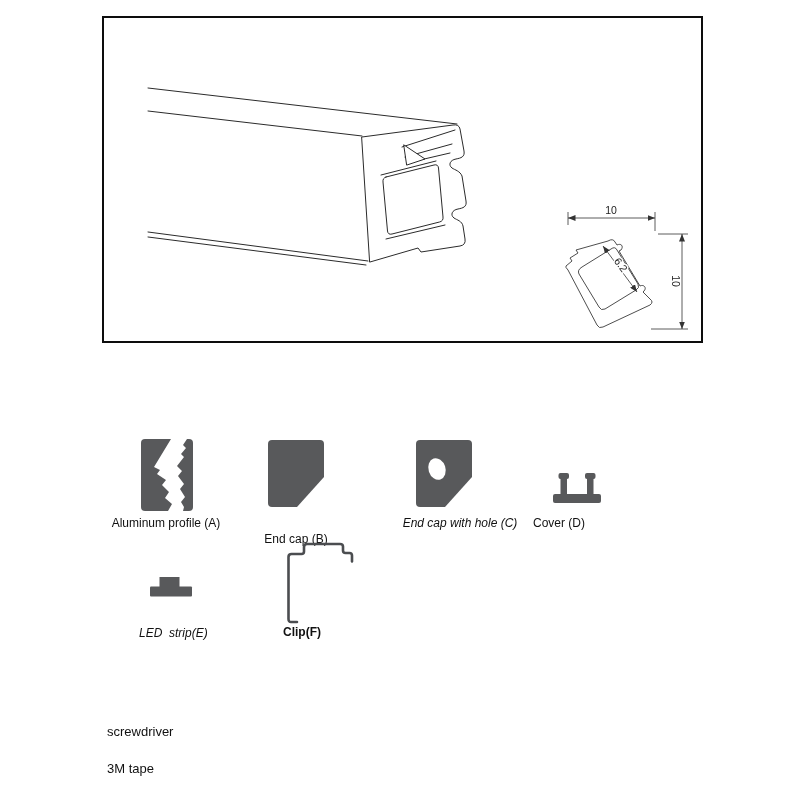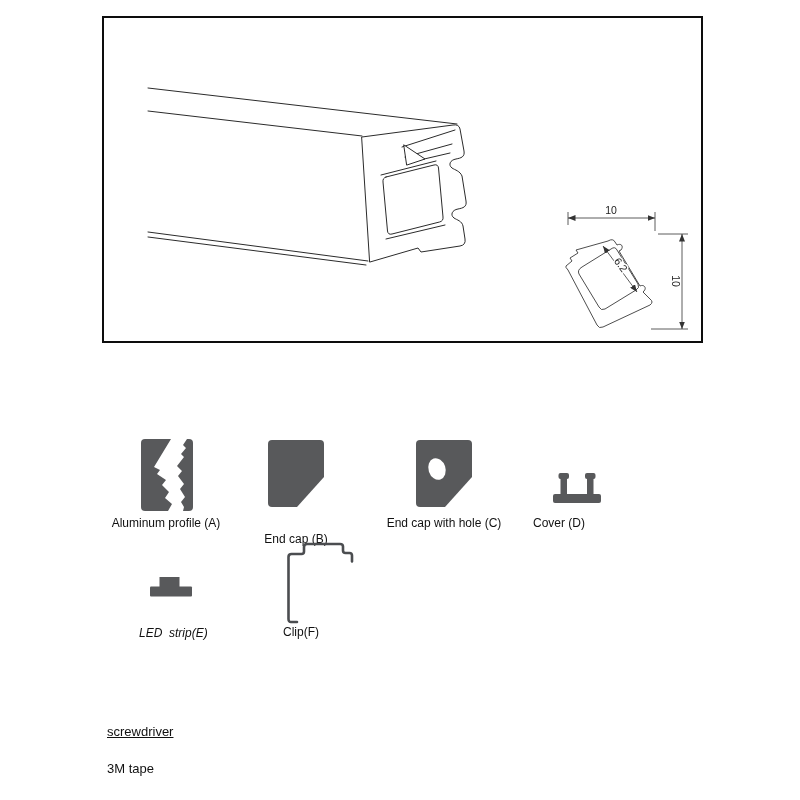--- a/index.html
+++ b/index.html
@@ -94,21 +94,21 @@
 
   <svg class="icon" style="left:268px;top:440px;" width="56" height="67" viewBox="0 0 56 67">
     <path fill="#58595b" d="M 4,0 L 52,0 Q 56,0 56,4 L 56,37 L 29,67 L 4,67 Q 0,67 0,63 L 0,4 Q 0,0 4,0 Z"></path>
   </svg>
   <div class="part-label" style="left:255px;top:532px;width:82px;">End cap (B)</div>
 
   <svg class="icon" style="left:416px;top:440px;" width="56" height="67" viewBox="0 0 56 67">
     <path fill="#58595b" d="M 4,0 L 52,0 Q 56,0 56,4 L 56,37 L 29,67 L 4,67 Q 0,67 0,63 L 0,4 Q 0,0 4,0 Z"></path>
     <ellipse cx="21" cy="29" rx="8.5" ry="11" transform="rotate(-18 21 29)" fill="#ffffff"></ellipse>
   </svg>
-  <div class="part-label" style="left:384px;top:516px;width:120px;">End cap with hole (C)</div>
+  <div class="part-label" style="left:400px;top:516px;width:120px;font-style:italic;">End cap with hole (C)</div>
 
   <svg class="icon" style="left:552px;top:464px;" width="50" height="44" viewBox="0 0 50 44">
     <g fill="#58595b">
       <rect x="1" y="30" width="48" height="9" rx="2"></rect>
       <rect x="8.5" y="12" width="6.5" height="19"></rect>
       <rect x="6.5" y="9" width="10.5" height="6" rx="2"></rect>
       <rect x="35" y="12" width="6.5" height="19"></rect>
       <rect x="33" y="9" width="10.5" height="6" rx="2"></rect>
     </g>
   </svg>
@@ -120,18 +120,18 @@
       <rect x="9.5" y="0" width="20" height="10"></rect>
     </g>
   </svg>
   <div class="part-label" style="left:139px;top:626px;font-style:italic;">LED  strip(E)</div>
 
   <svg class="icon" style="left:286px;top:541px;" width="70" height="84" viewBox="0 0 70 84">
     <path fill="none" stroke="#4b4d50" stroke-width="2.6" stroke-linecap="round" d="M 11,81 L 5,81 Q 2.5,81 2.5,78 L 2.5,16 Q 2.5,13 5.5,13 L 15.5,13 Q 18,13 18,10.5
              L 18,6 Q 18,3 21,3 L 54,3 Q 57,3 57,5.5 L 57,9.5 Q 57,12 59.5,12 L 63.5,12
              Q 66,12 66,14.5 L 66,20.5"></path>
   </svg>
-  <div class="part-label" style="left:283px;top:625px;">Clip(F)</div>
+  <div class="part-label" style="left:283px;top:625px;font-weight:bold;">Clip(F)</div>
 
-  <div class="tool-item" style="left:107px;top:724px;text-decoration:underline;">screwdriver</div>
+  <div class="tool-item" style="left:107px;top:724px;">screwdriver</div>
   <div class="tool-item" style="left:107px;top:761px;">3M tape</div>
 
 </div>
 
 </body></html>

